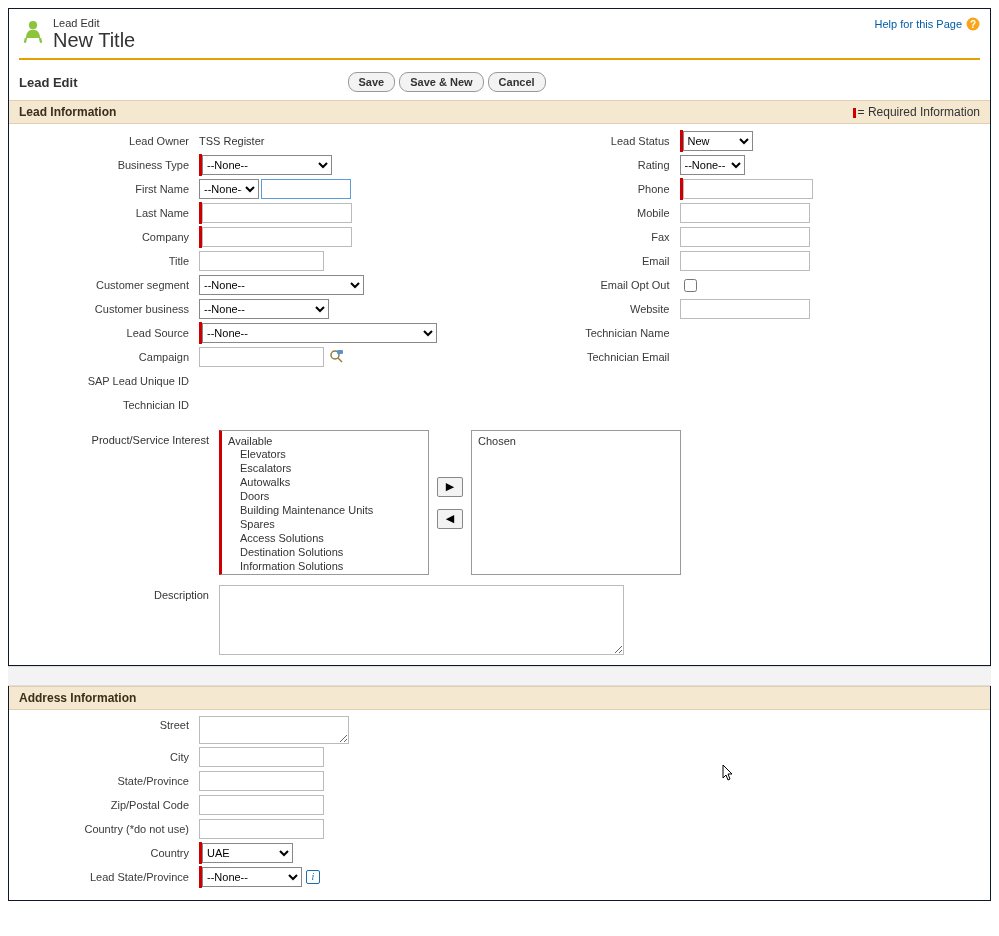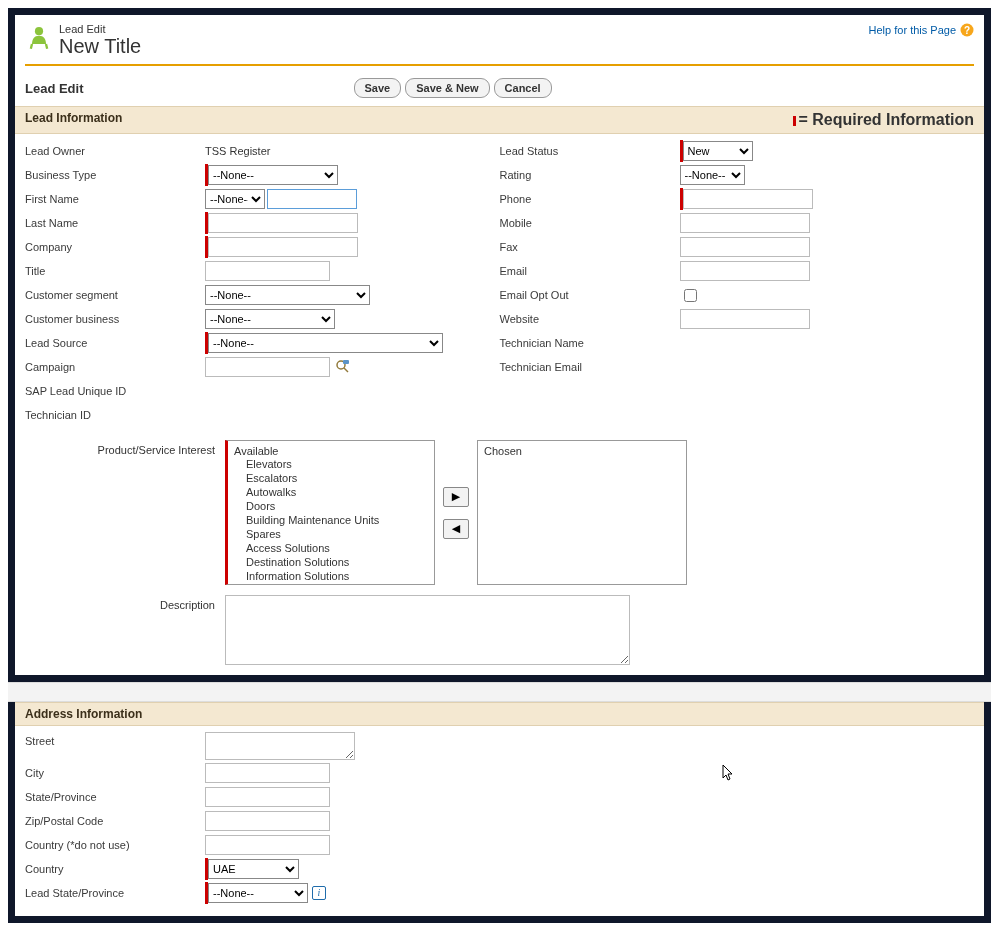--- a/index.html
+++ b/index.html
@@ -13,21 +13,21 @@
   .frame {
     width: 999px;
     height: 936px;
     background: #fff;
     padding: 8px;
     position: relative;
     overflow: auto;
   }
   .content-area {
     background: #fff;
-    border: 7px solid #0f172a;
+    border: 1px solid #0f172a;
     padding: 0;
   }
   .header-row {
     display: flex;
     justify-content: space-between;
     align-items: flex-start;
     padding: 8px 10px 6px 10px;
   }
   .header-left { display: flex; }
   .header-icon {
@@ -63,38 +63,39 @@
     background: #f4e8d1;
     border-top: 1px solid #e0d0b0;
     border-bottom: 1px solid #e0d0b0;
     padding: 4px 10px;
     font-weight: bold;
     font-size: 12px;
     color: #3b2f1a;
     display: flex;
     justify-content: space-between;
   }
-  .req-info { font-weight: bold; font-size: 16px; color: #333; }
+  .req-info { font-weight: normal; font-size: 12px; color: #333; }
   .req-bar-mini {
     display: inline-block; width: 3px; height: 10px;
     background: #c00; vertical-align: middle; margin-right: 2px;
   }
   .form-columns {
     display: flex;
     padding: 6px 10px 10px 10px;
   }
   .col { flex: 1; }
   .form-row {
     display: flex;
     align-items: center;
     min-height: 22px;
     margin-bottom: 2px;
   }
   .lbl {
     width: 180px;
+    text-align: right;
     padding-right: 10px;
     font-size: 11px;
     color: #3a3a3a;
   }
   .val { display: flex; align-items: center; }
   .req-bar {
     width: 3px;
     background: #c00;
     align-self: stretch;
     margin-right: 0;

